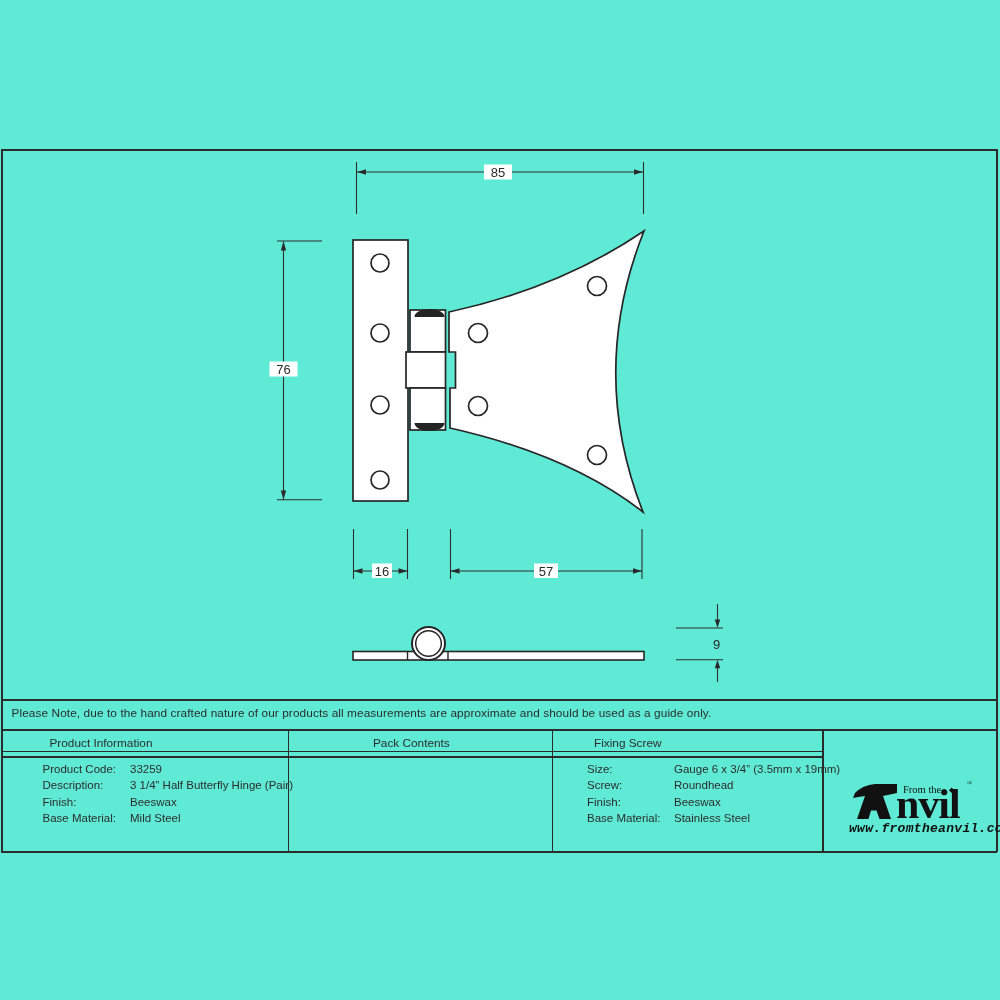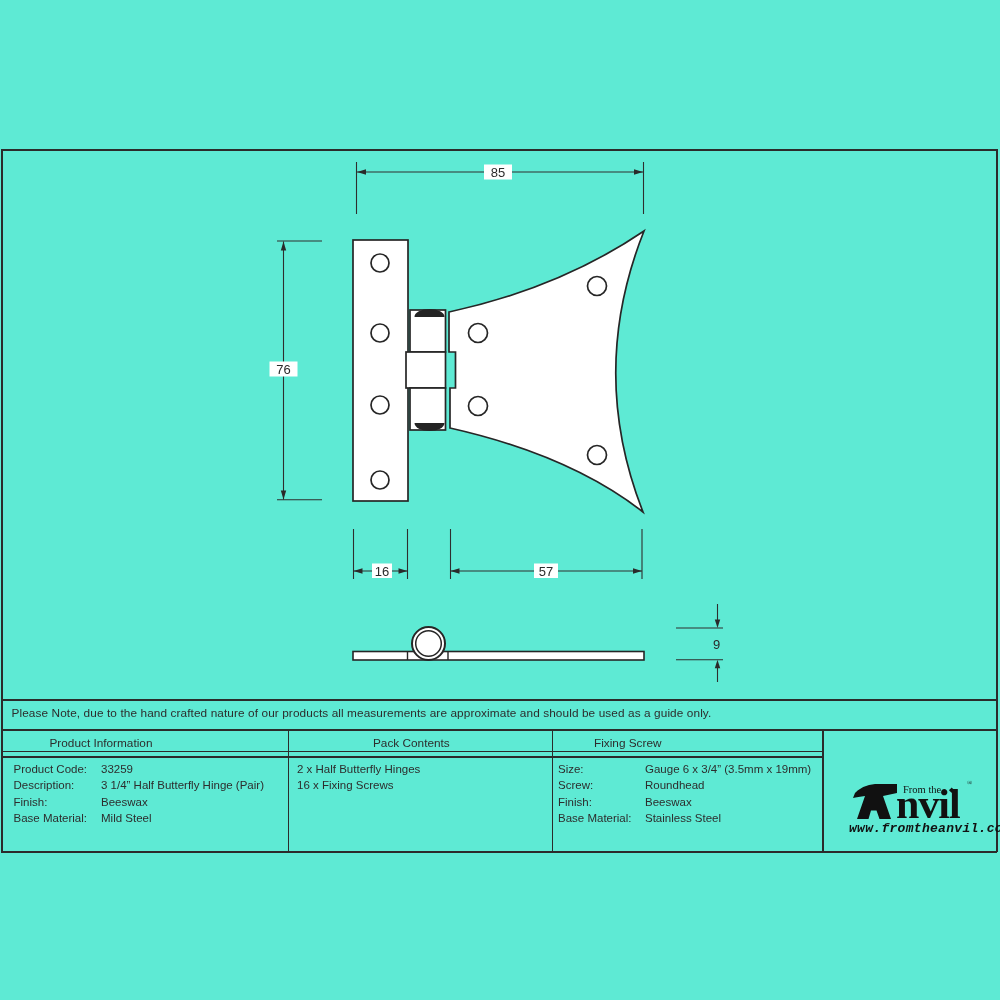--- a/index.html
+++ b/index.html
@@ -3,21 +3,21 @@
 <meta charset="utf-8">
 <style>
   html,body{margin:0;padding:0;background:#ffffff;}
   .page{position:relative;width:1000px;height:1000px;background:#5eead4;overflow:hidden;
         font-family:"Liberation Sans",sans-serif;color:#2d2d2d;}
   .hline,.vline{position:absolute;background:#2b2b2b;}
   .txt{position:absolute;white-space:nowrap;}
   .note-text{font-size:11.8px;letter-spacing:0.1px;}
   .th{font-size:11.8px;padding-left:36px;}
   .cell{font-size:11.5px;line-height:16.5px;}
-  .rows{position:absolute;}
+  .rows{position:absolute;margin-left:29px;}
   .rows .r{height:16.5px;}
   
   .logo-nvil{font-family:"Liberation Serif",serif;font-weight:bold;font-size:42px;line-height:1;letter-spacing:-1px;color:#111;}
   .logo-fromthe{font-family:"Liberation Serif",serif;font-size:10.5px;color:#111;}
   .logo-diamond{font-size:7px;color:#111;}
   .logo-reg{font-family:"Liberation Serif",serif;font-size:7px;color:#111;}
   .logo-url{font-family:"Liberation Serif",serif;font-style:italic;font-weight:bold;font-size:13px;letter-spacing:0.3px;color:#111;}
   svg text{font-family:"Liberation Sans",sans-serif;font-size:13px;fill:#2a2a2a;}
 </style>
 </head>
@@ -134,24 +134,20 @@
     <div class="r">Finish:</div>
     <div class="r">Base Material:</div>
   </div>
   <div class="rows cell" style="left:101px;top:760.5px;">
     <div class="r">33259</div>
     <div class="r">3 1/4” Half Butterfly Hinge (Pair)</div>
     <div class="r">Beeswax</div>
     <div class="r">Mild Steel</div>
   </div>
 
-  <div class="rows cell" style="left:297px;top:760.5px;">
-    <div class="r">2 x Half Butterfly Hinges</div>
-    <div class="r">16 x Fixing Screws</div>
-  </div>
 
   <div class="rows cell" style="left:558px;top:760.5px;">
     <div class="r">Size:</div>
     <div class="r">Screw:</div>
     <div class="r">Finish:</div>
     <div class="r">Base Material:</div>
   </div>
   <div class="rows cell" style="left:645px;top:760.5px;">
     <div class="r">Gauge 6 x 3/4” (3.5mm x 19mm)</div>
     <div class="r">Roundhead</div>

